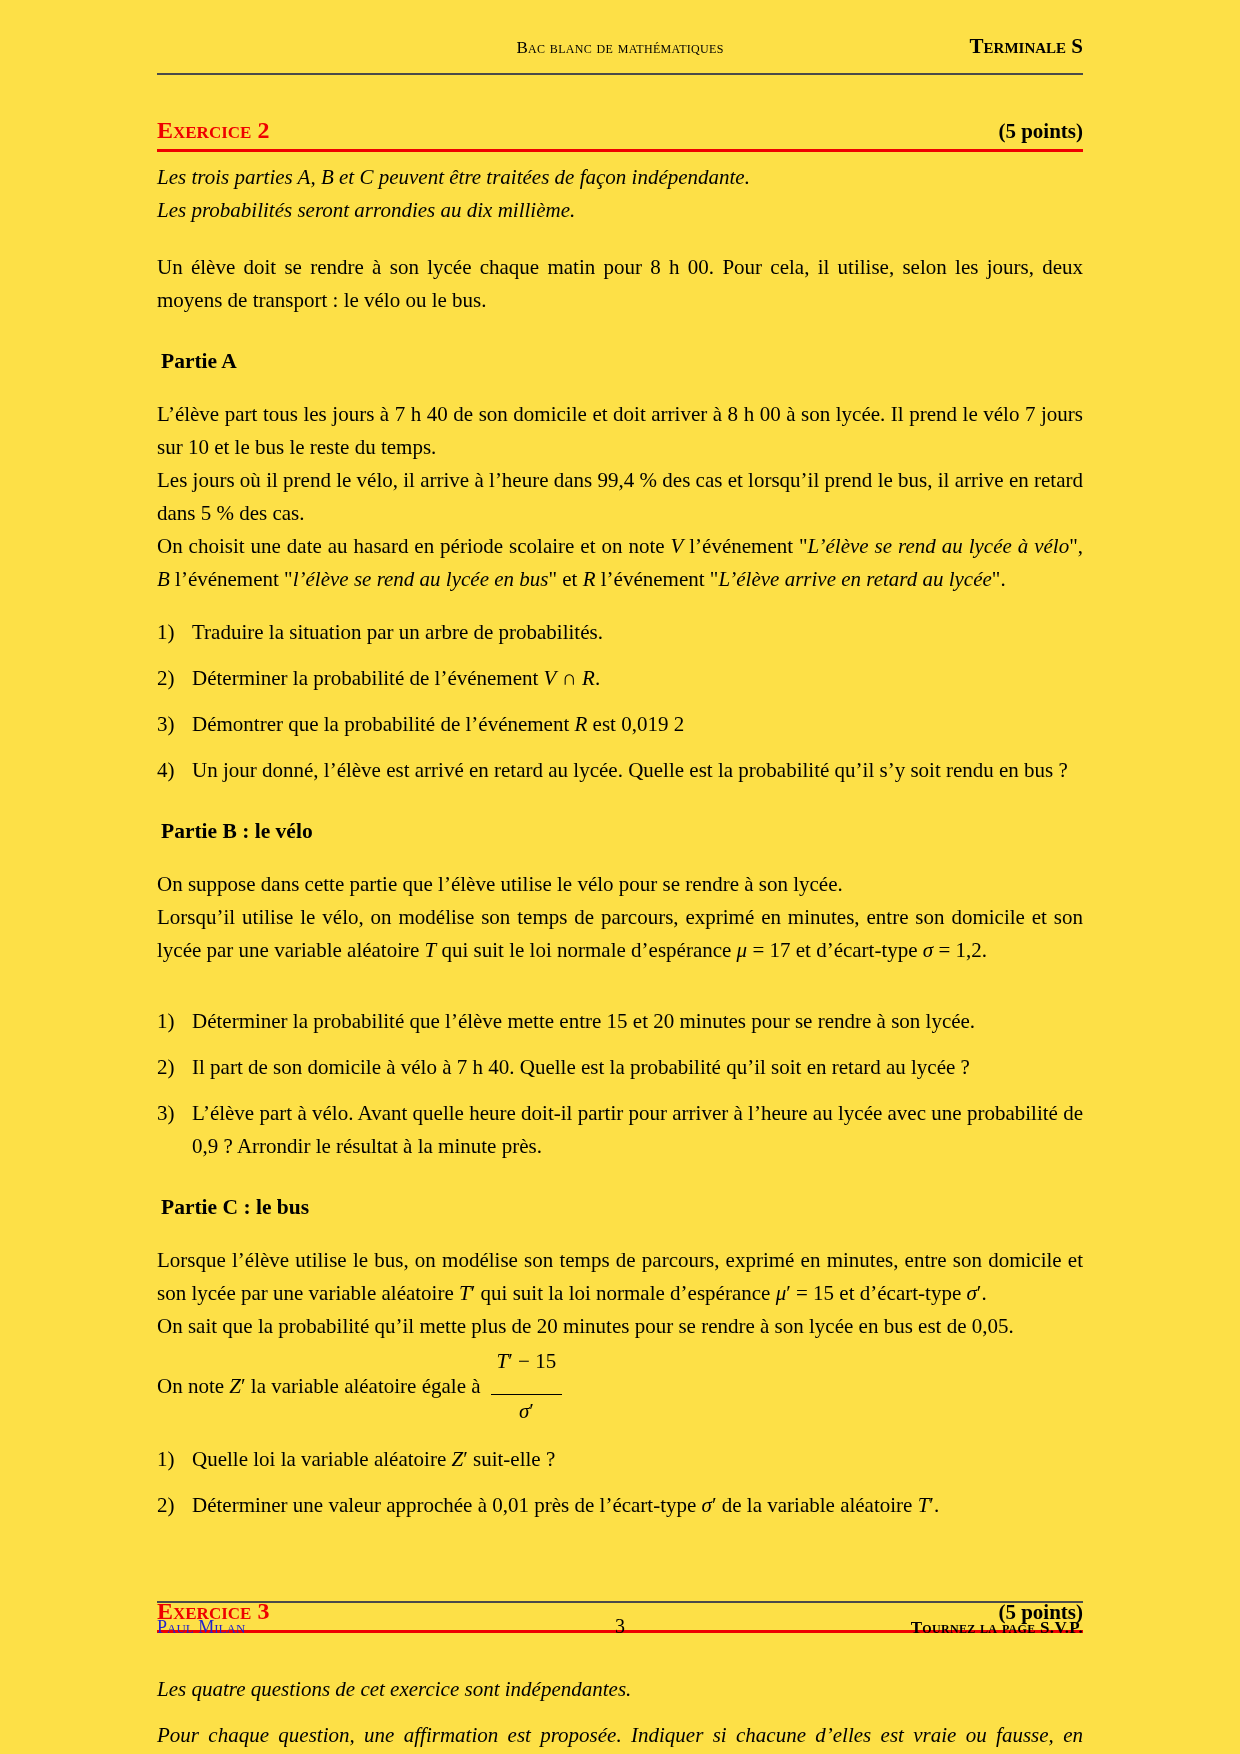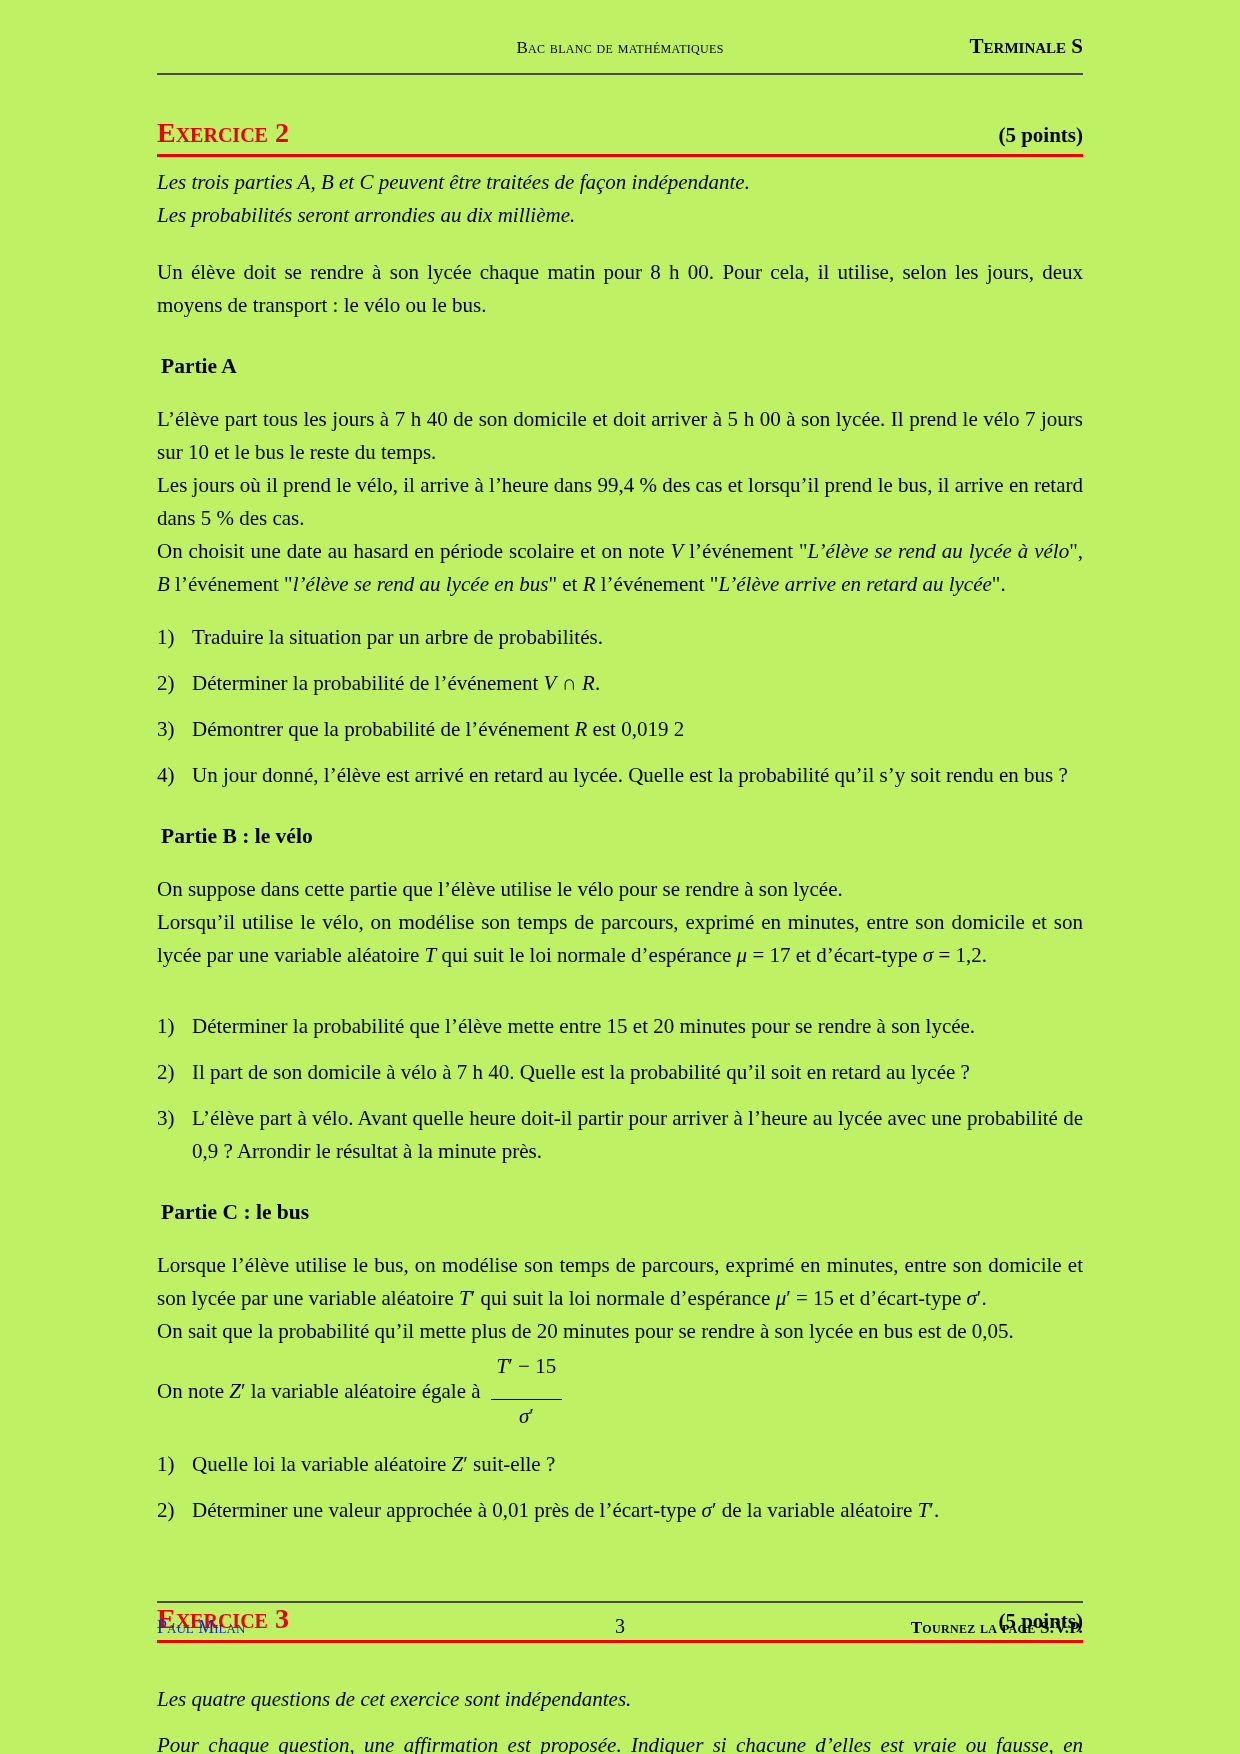--- a/index.html
+++ b/index.html
@@ -1,20 +1,20 @@
 <!DOCTYPE html>
 <html lang="fr"><head>
 <meta charset="utf-8">
 <style>
   html,body{margin:0;padding:0;background:#ffffff;}
   .page{
     position:relative;
     width:1240px;height:1754px;
     margin:0 auto;
-    background:#bef264;
+    background:#fde047;
     font-family:"Liberation Serif","DejaVu Serif",serif;
     color:#000;
     overflow:hidden;
   }
   .content{
     width:926px;
     margin:0 auto;
   }
   
   .doc-header{
@@ -39,21 +39,21 @@
   
   .ex-head{
     display:flex;justify-content:space-between;align-items:baseline;
     margin-top:42px;
   }
   .ex-head.second{margin-top:76px;}
   .ex-title{
     color:#ee0000;
     font-variant:small-caps;
     font-weight:bold;
-    font-size:28px;
+    font-size:24px;
   }
   .ex-points{font-weight:bold;font-size:21px;}
   .ex-rule{border-bottom:3px solid #ee0000;margin-top:5px;}
   
   p{margin:0;}
   .body{
     font-size:21px;line-height:33px;
     text-align:justify;
   }
   .italic{font-style:italic;}
@@ -135,21 +135,21 @@
         <span class="ex-points">(5 points)</span>
       </div>
       <div class="ex-rule"></div>
 
       <p class="body italic preamble">Les trois parties A, B et C peuvent être traitées de façon indépendante.</p>
       <p class="body italic">Les probabilités seront arrondies au dix millième.</p>
 
       <p class="body mt">Un élève doit se rendre à son lycée chaque matin pour 8 h 00. Pour cela, il utilise, selon les jours, deux moyens de transport : le vélo ou le bus.</p>
 
       <h3 class="part">Partie A</h3>
-      <p class="body">L’élève part tous les jours à 7 h 40 de son domicile et doit arriver à 5 h 00 à son lycée. Il prend le vélo 7 jours sur 10 et le bus le reste du temps.</p>
+      <p class="body">L’élève part tous les jours à 7 h 40 de son domicile et doit arriver à 8 h 00 à son lycée. Il prend le vélo 7 jours sur 10 et le bus le reste du temps.</p>
       <p class="body">Les jours où il prend le vélo, il arrive à l’heure dans 99,4 % des cas et lorsqu’il prend le bus, il arrive en retard dans 5 % des cas.</p>
       <p class="body">On choisit une date au hasard en période scolaire et on note <i>V</i> l’événement "<i>L’élève se rend au lycée à vélo</i>", <i>B</i> l’événement "<i>l’élève se rend au lycée en bus</i>" et <i>R</i> l’événement "<i>L’élève arrive en retard au lycée</i>".</p>
       <ol class="qlist">
         <li class="qitem">
           <span class="qnum">1)</span>
           <span class="qtext">Traduire la situation par un arbre de probabilités.</span>
         </li>
         <li class="qitem">
           <span class="qnum">2)</span>
           <span class="qtext">Déterminer la probabilité de l’événement <i>V</i> ∩ <i>R</i>.</span>

